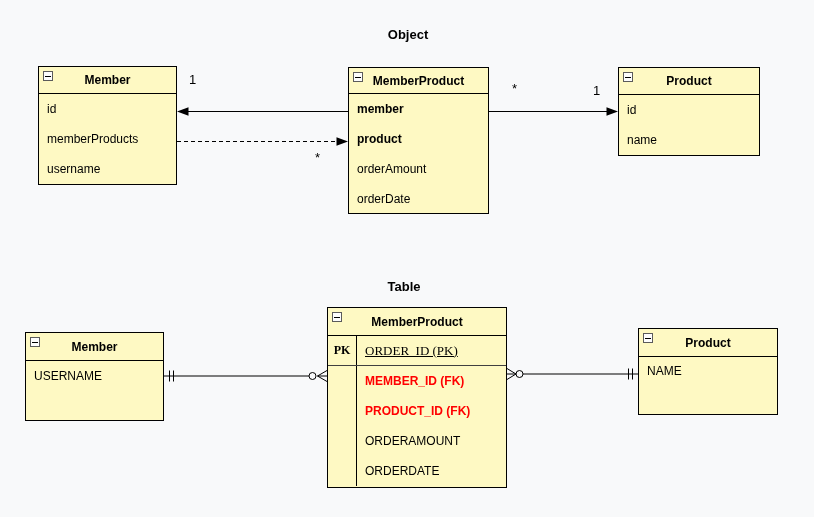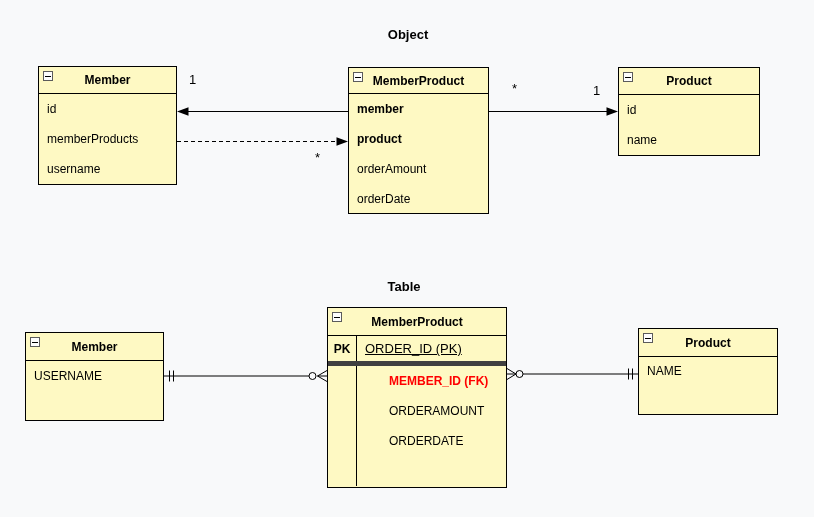--- a/index.html
+++ b/index.html
@@ -65,40 +65,41 @@
   .h28 { height: 28px; }
   .r30 { height: 30px; }
   .r28 { height: 28px; }
   .bold { font-weight: bold; }
   .pk-text { color: #5050e6; }
   .fk-text { color: #ff0000; font-weight: bold; }
   .underline { text-decoration: underline; }
   .pk-row {
     display: flex;
     height: 30px;
-    border-bottom: 5px solid #404040;
+    border-bottom: 1px solid #404040;
+    font-family: Liberation Serif, serif;
   }
   .pk-cell {
     width: 29px;
     border-right: 1px solid #000000;
     display: flex;
     align-items: center;
     justify-content: center;
     font-weight: bold;
     font-size: 12px;
   }
   .pk-field-cell {
     flex: 1;
     display: flex;
     align-items: center;
     padding-left: 8px;
     font-size: 13px;
     white-space: nowrap;
   }
-  .body-split { display: flex; gap: 24px; }
+  .body-split { display: flex; }
   .left-spacer {
     width: 29px;
     border-right: 1px solid #000000;
   }
   .right-col { flex: 1; }
   .mult-label {
     position: absolute;
     font-size: 13px;
   }
   .connector-layer {
@@ -168,20 +169,21 @@
     <div class="pk-row">
       <div class="pk-cell">PK</div>
       <div class="pk-field-cell">
         <span class="underline">ORDER_ID (PK)</span>
       </div>
     </div>
     <div class="body-split" style="height:120px;">
       <div class="left-spacer"></div>
       <div class="right-col">
         <div class="row r30 fk-text">MEMBER_ID (FK)</div>
+        <div class="row r30 fk-text">PRODUCT_ID (FK)</div>
         <div class="row r30">ORDERAMOUNT</div>
         <div class="row r30">ORDERDATE</div>
       </div>
     </div>
   </div>
 
   <div class="entity" style="left:638px; top:328px; width:140px; height:87px;">
     <div class="entity-header h28">
       <span class="collapse-icon"></span>
       <span>Product</span>

